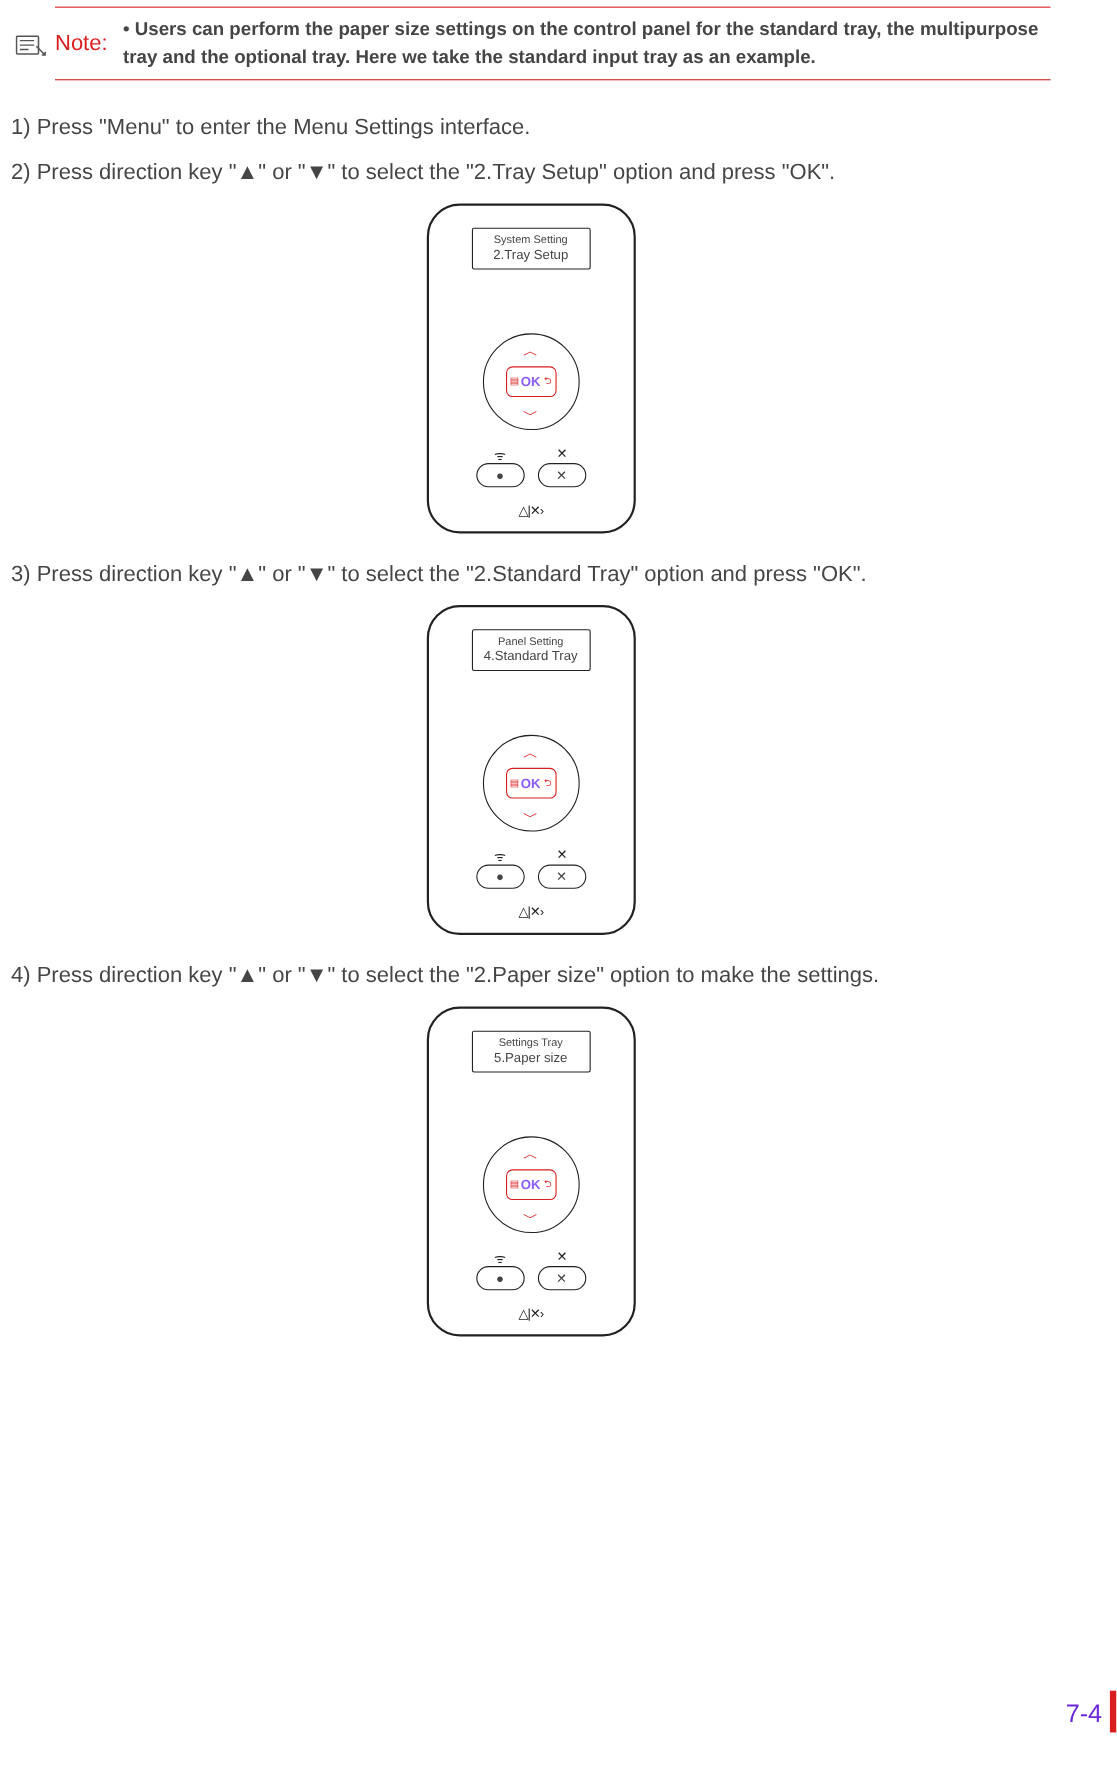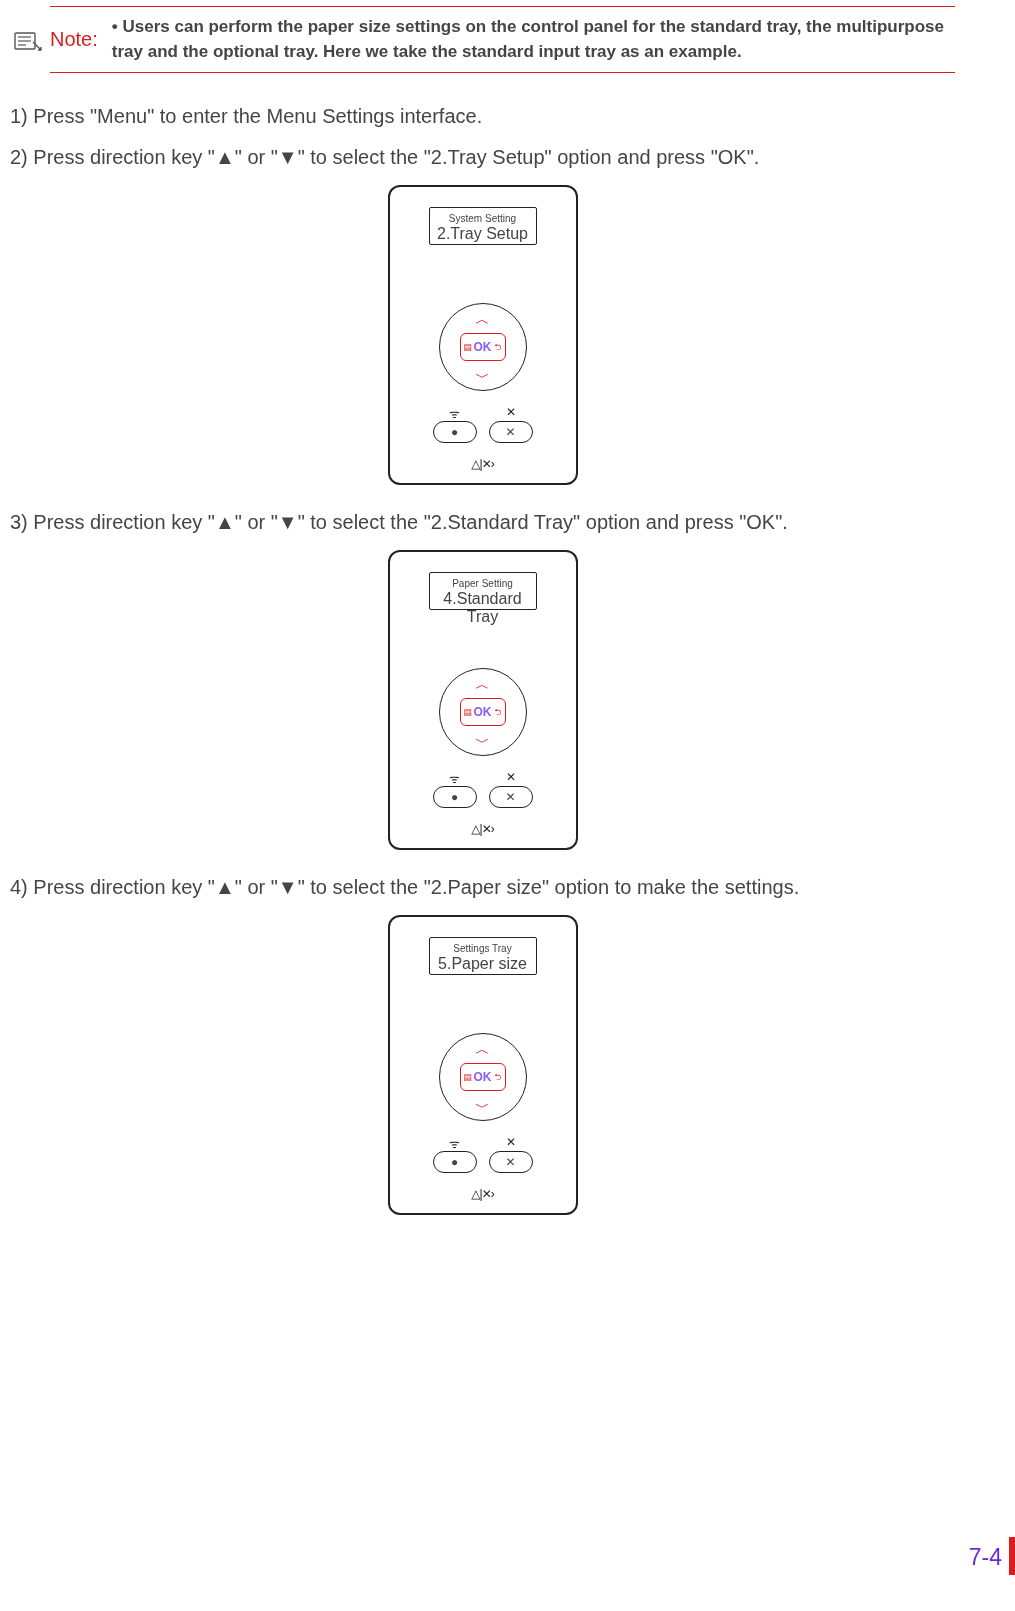--- a/index.html
+++ b/index.html
@@ -65,39 +65,39 @@
   }
   .fig-wrap {
     display: flex;
     justify-content: center;
     margin: 2px 0 24px 0;
   }
   .panel {
     width: 186px;
     height: 296px;
     border: 2px solid #222;
-    border-radius: 12px;
+    border-radius: 30px;
     position: relative;
     background: #fff;
   }
   .lcd {
     position: absolute;
     top: 20px;
     left: 50%;
     transform: translateX(-50%);
     width: 108px;
     height: 38px;
     border: 1.6px solid #222;
     border-radius: 2px;
     text-align: center;
     padding-top: 5px;
     box-sizing: border-box;
   }
   .lcd .l1 { font-size: 10px; color: #444; line-height: 1.15; }
-  .lcd .l2 { font-size: 16px; color: #444; line-height: 1.15; }
+  .lcd .l2 { font-size: 12px; color: #444; line-height: 1.15; }
   .dpad-outer {
     position: absolute;
     top: 116px;
     left: 50%;
     transform: translateX(-50%);
     width: 88px;
     height: 88px;
     border: 1.6px solid #222;
     border-radius: 50%;
     box-sizing: border-box;
@@ -247,21 +247,21 @@
       </div>
       <div class="bottom-glyph">△|✕›</div>
     </div>
   </div>
 
   <p class="step">3) Press direction key "▲" or "▼" to select the "2.Standard Tray" option and press "OK".</p>
 
   <div class="fig-wrap">
     <div class="panel">
       <div class="lcd">
-        <div class="l1">Paper Setting</div>
+        <div class="l1">Panel Setting</div>
         <div class="l2">4.Standard Tray</div>
       </div>
       <div class="dpad-outer">
         <span class="caret-up">︿</span>
         <span class="caret-down">﹀</span>
         <div class="dpad-inner">
           <span class="side-left">▤</span>
           <span class="ok">OK</span>
           <span class="side-right">⮌</span>
         </div>

